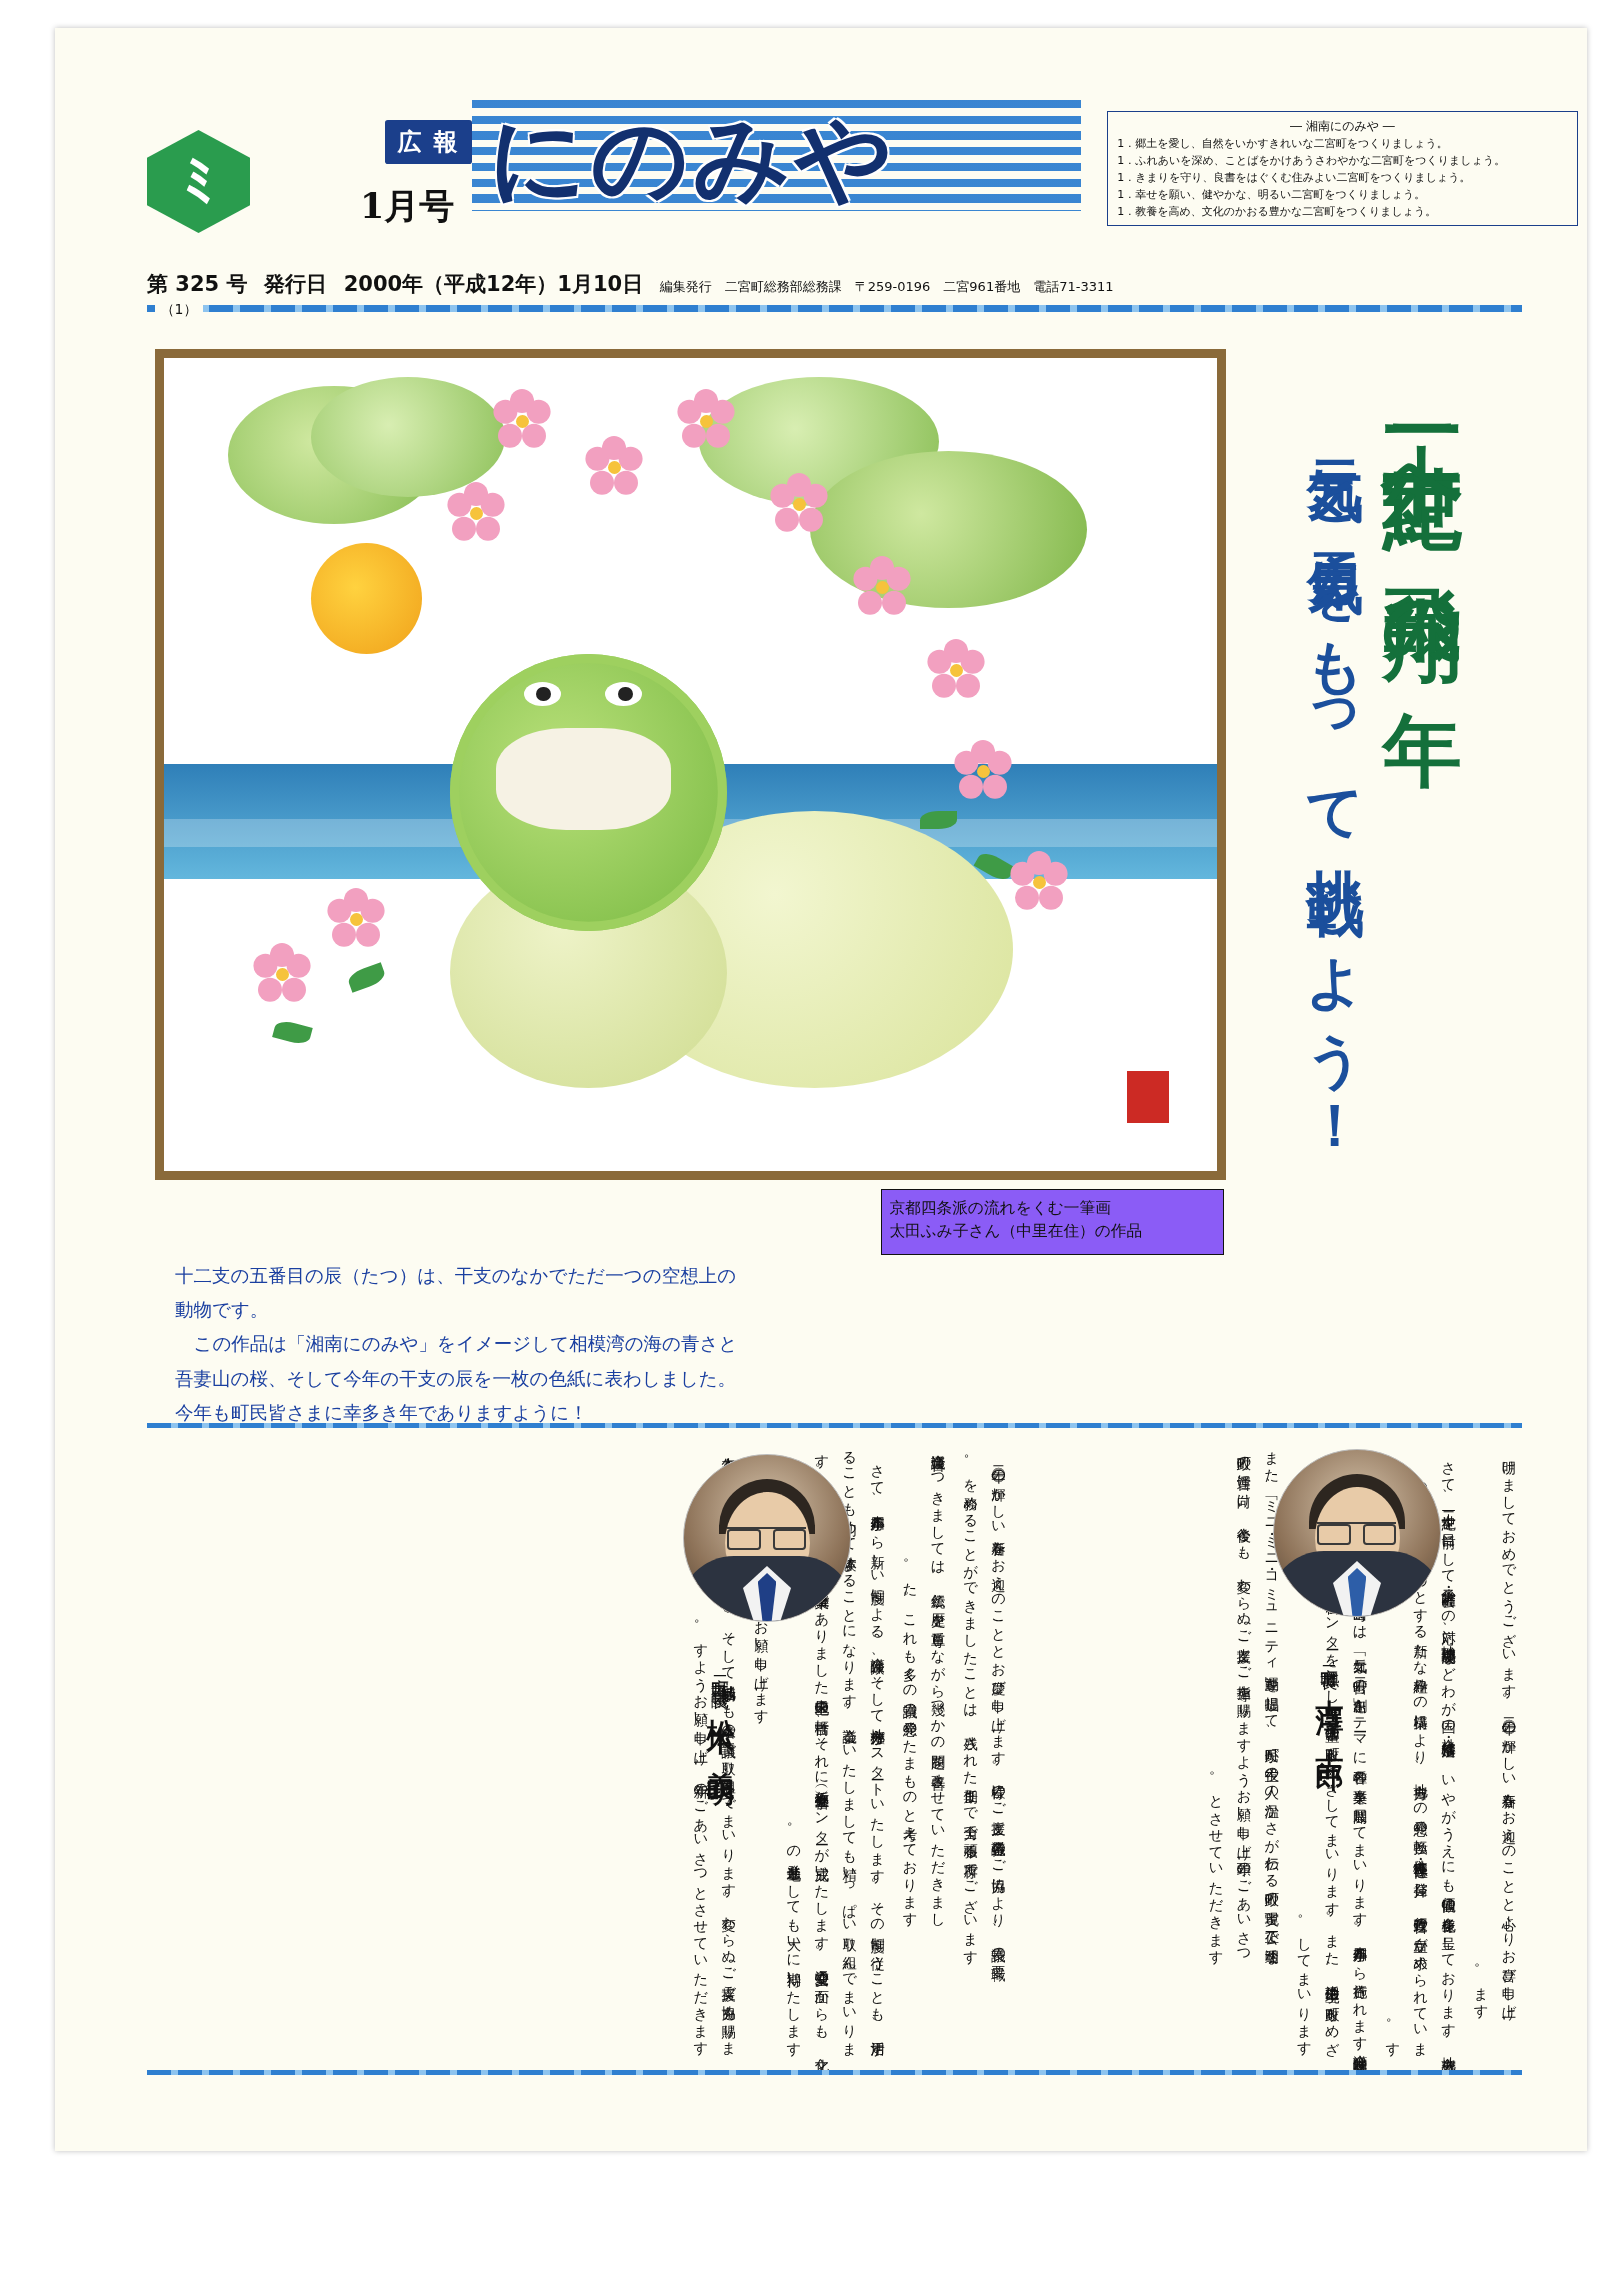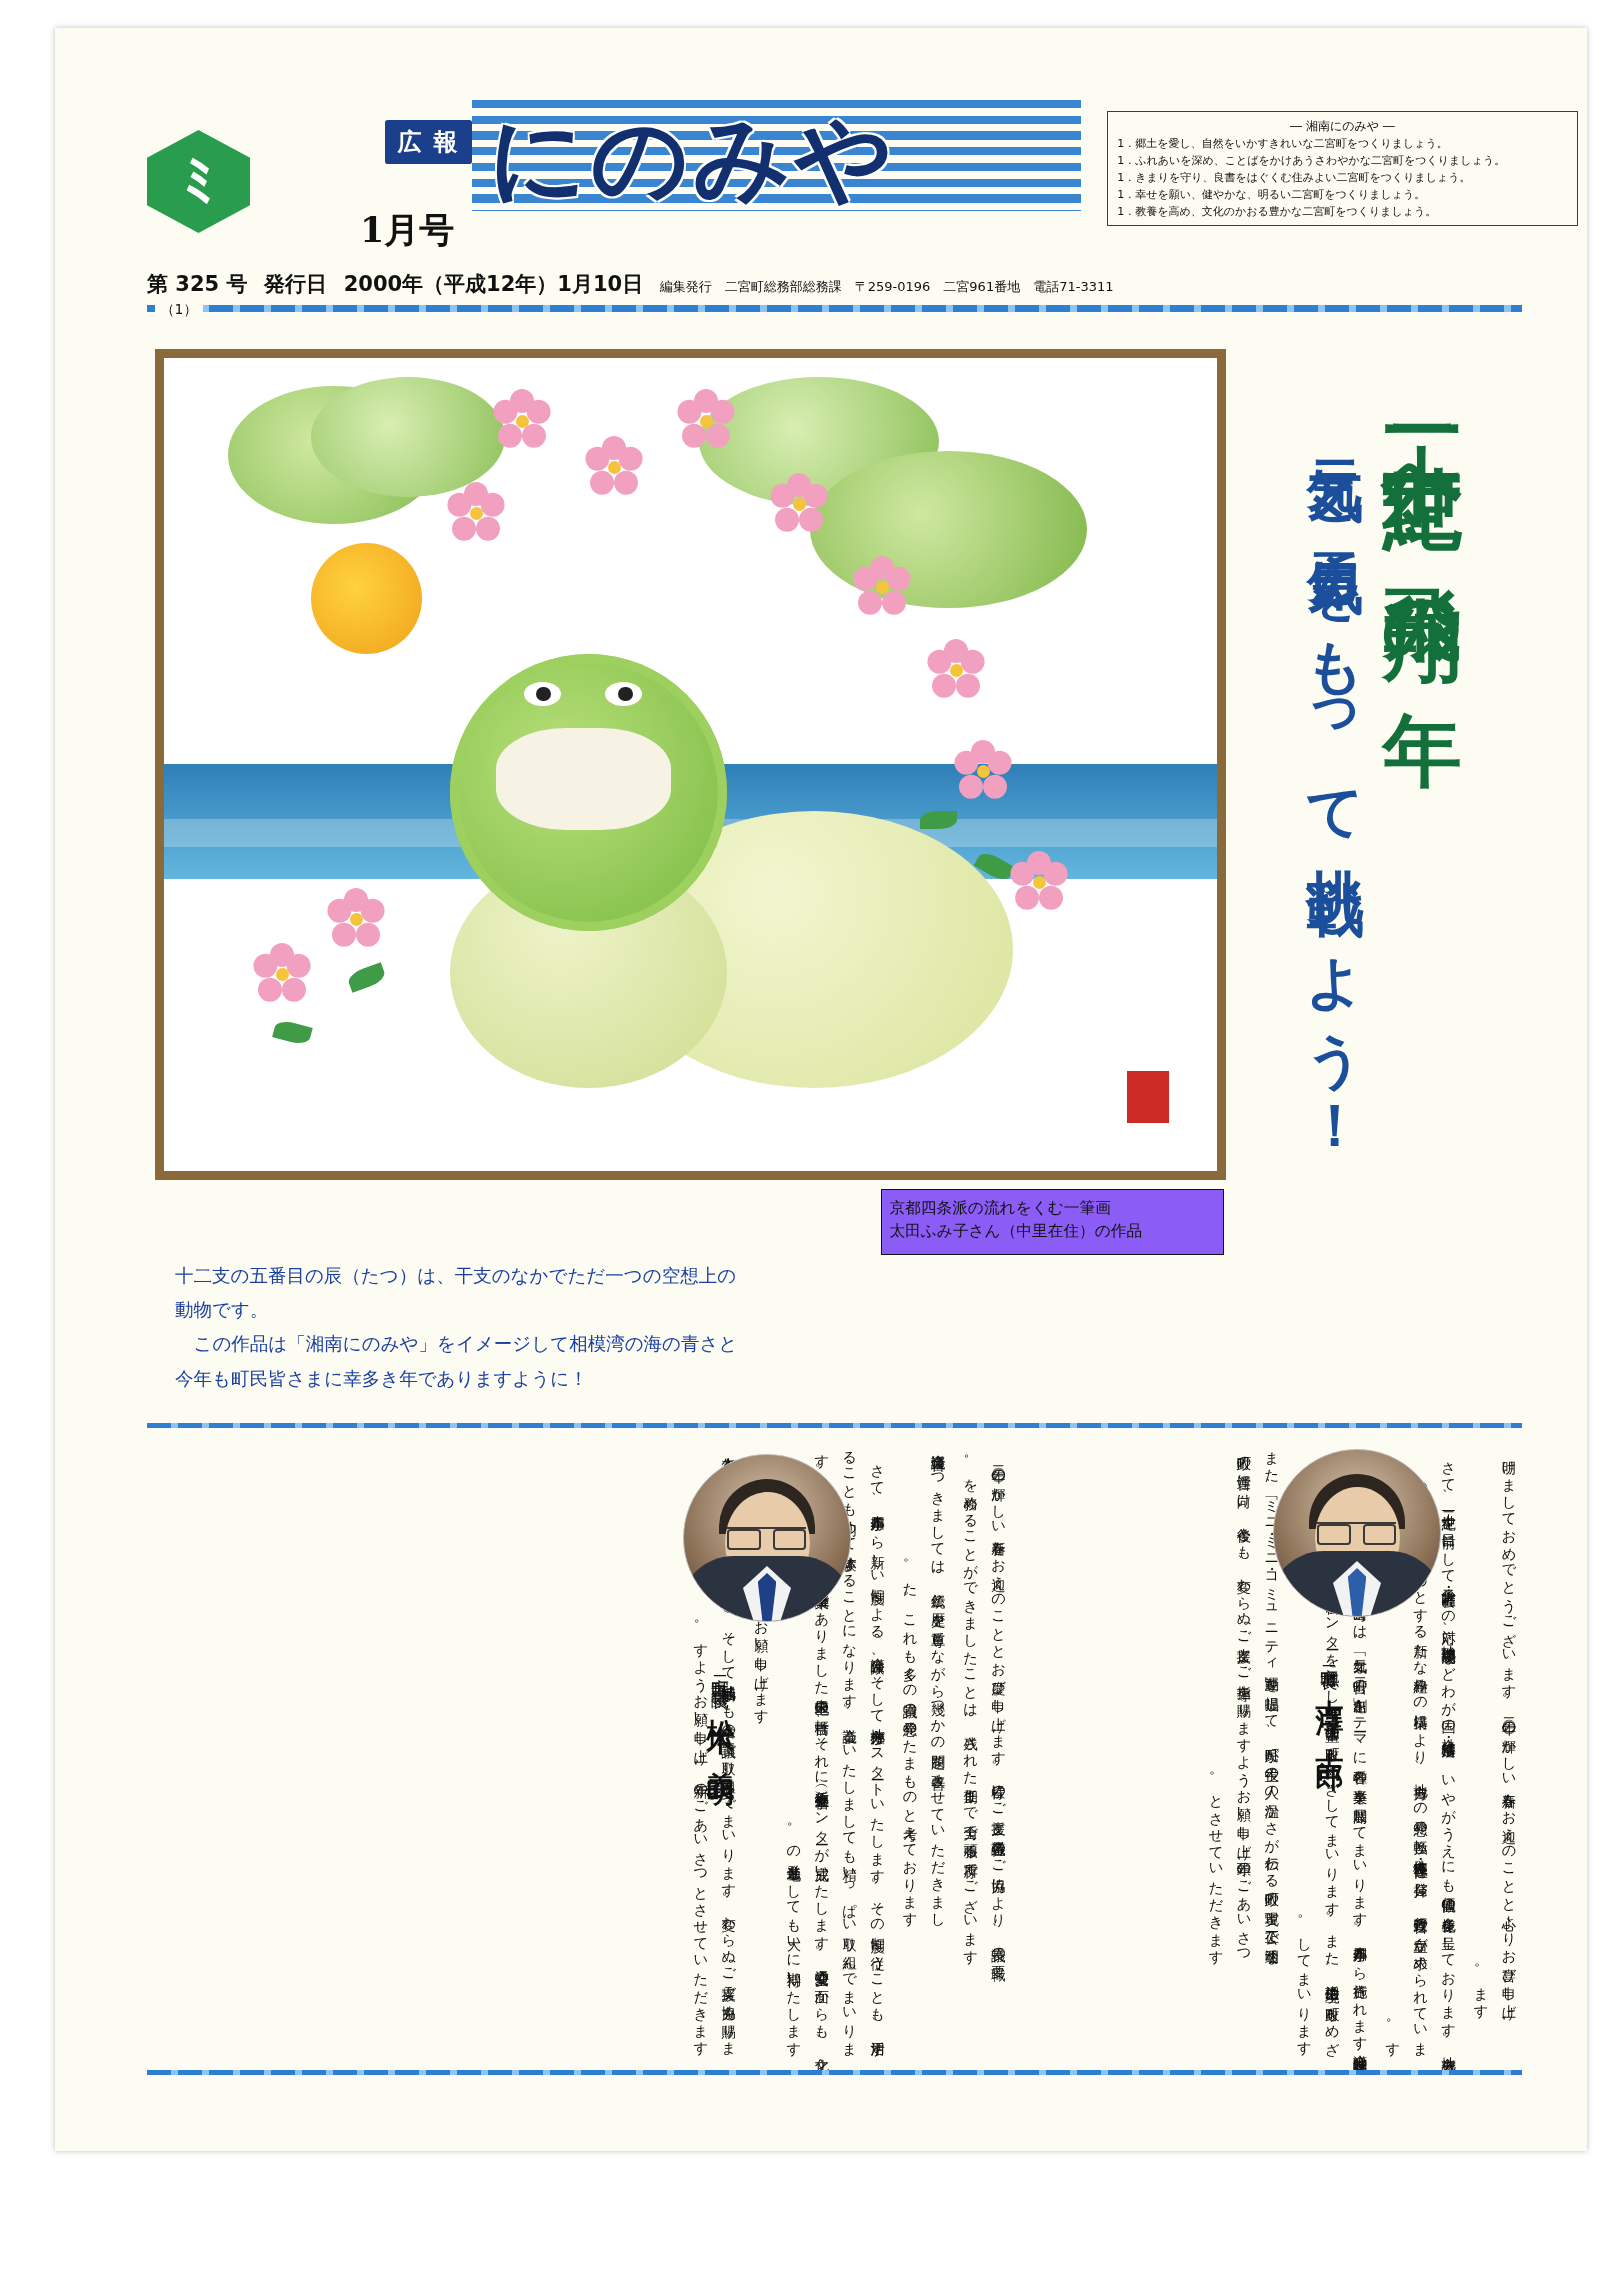--- a/index.html
+++ b/index.html
@@ -34,21 +34,21 @@
     position:absolute;left:417px;top:72px;width:609px;height:111px;
     background:repeating-linear-gradient(to bottom,#2f7fd0 0px,#2f7fd0 8.3px,#fdfcf2 8.3px,#fdfcf2 15.7px);
     opacity:.95;
   }
   .title-jp{
     position:absolute;left:434px;top:65px;width:600px;height:129px;
     color:#12306f;font-family:"DejaVu Serif",serif;font-size:96px;font-weight:bold;
     letter-spacing:3.7px;line-height:129px;text-shadow:1.8px 1.8px 0 #ffffff, -1.8px -1.8px 0 #ffffff, 1.8px -1.8px 0 #fff, -1.8px 1.8px 0 #fff;
   }
   .issue-month{
-    position:absolute;left:305px;top:155px;font-size:35px;color:#111;font-weight:bold;font-family:"DejaVu Serif",serif;margin-top:24px;
+    position:absolute;left:305px;top:155px;font-size:35px;color:#111;font-weight:bold;font-family:"DejaVu Serif",serif;
   }
   .charter-box{
     position:absolute;left:1052px;top:83px;width:471px;height:115px;
     border:1.8px solid #1b3f8b;background:#fdfcf2;padding:5.5px 9.2px;box-sizing:border-box;
   }
   .charter-title{font-size:12px;text-align:center;color:#111;margin-bottom:1.8px;}
   .charter-list{font-size:11px;line-height:1.45;color:#111;}
   .charter-list div{margin-bottom:0.9px;}
   .meta-line{
     position:absolute;left:92px;top:242px;width:1366px;font-size:17.5px;color:#111;
@@ -343,20 +343,21 @@
 
     <div class="headline">
       <div class="l1">二十一世紀へ飛翔の年</div>
       <div class="l2">元気と勇気をもって挑戦しよう！</div>
     </div>
 
     <div class="lead">
       <p><span>十二支の五番目の辰（たつ）は、干支のなかでただ一つの空想上の</span></p>
       <p>動物です。</p>
       <p class="ind">この作品は「湘南にのみや」をイメージして相模湾の海の青さと</p>
+      <p>吾妻山の桜、そして今年の干支の辰を一枚の色紙に表わしました。</p>
       <p>今年も町民皆さまに幸多き年でありますように！</p>
     </div>
 
     <div class="rule-blue2"></div>
 
     <div class="vtext-area">
       
       <div class="vcol" style="height:572px;">明けましておめでとうございます。二〇〇〇年の輝かしい新春をお迎えのことと心よりお喜び申し上げます。</div>
       <div class="vcol" style="height:609px;">さて、二十一世紀を目前にして少子・高齢社会への対応、地球環境問題などわが国の社会・経済構造は、いやがうえにも価値観の多様化を呈しております。地方分権の確立や行政改革をはじめとする新たな枠組みの構築により、地方自らの発想の転換と主体性・独自性を発揮し、行政運営の自立が求められています。</div>
       <div class="vcol" style="height:609px;">こうした情勢のなかで当町では、「元気な二宮町の創出」をテーマに各種の事業を展開してまいります。本年四月から施行されます介護保険制度の円滑な運営、今秋オープン予定の（仮称）生涯学習センターを拠点とした生涯学習型の町政をめざしてまいります。また、生活環境型の町政をめざしてまいります。</div>

